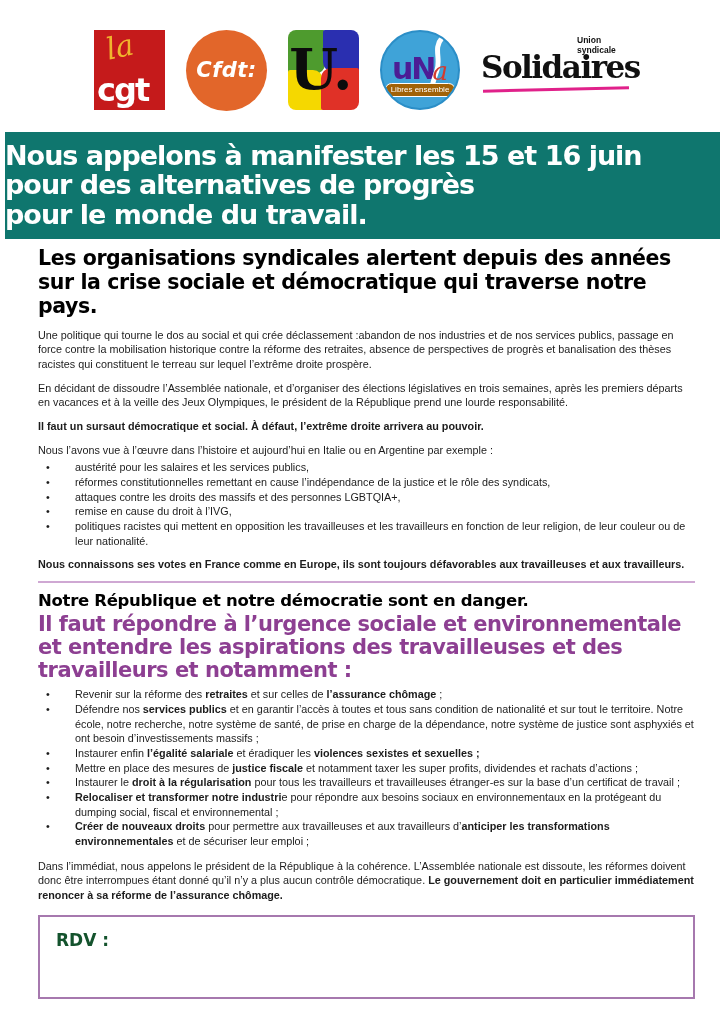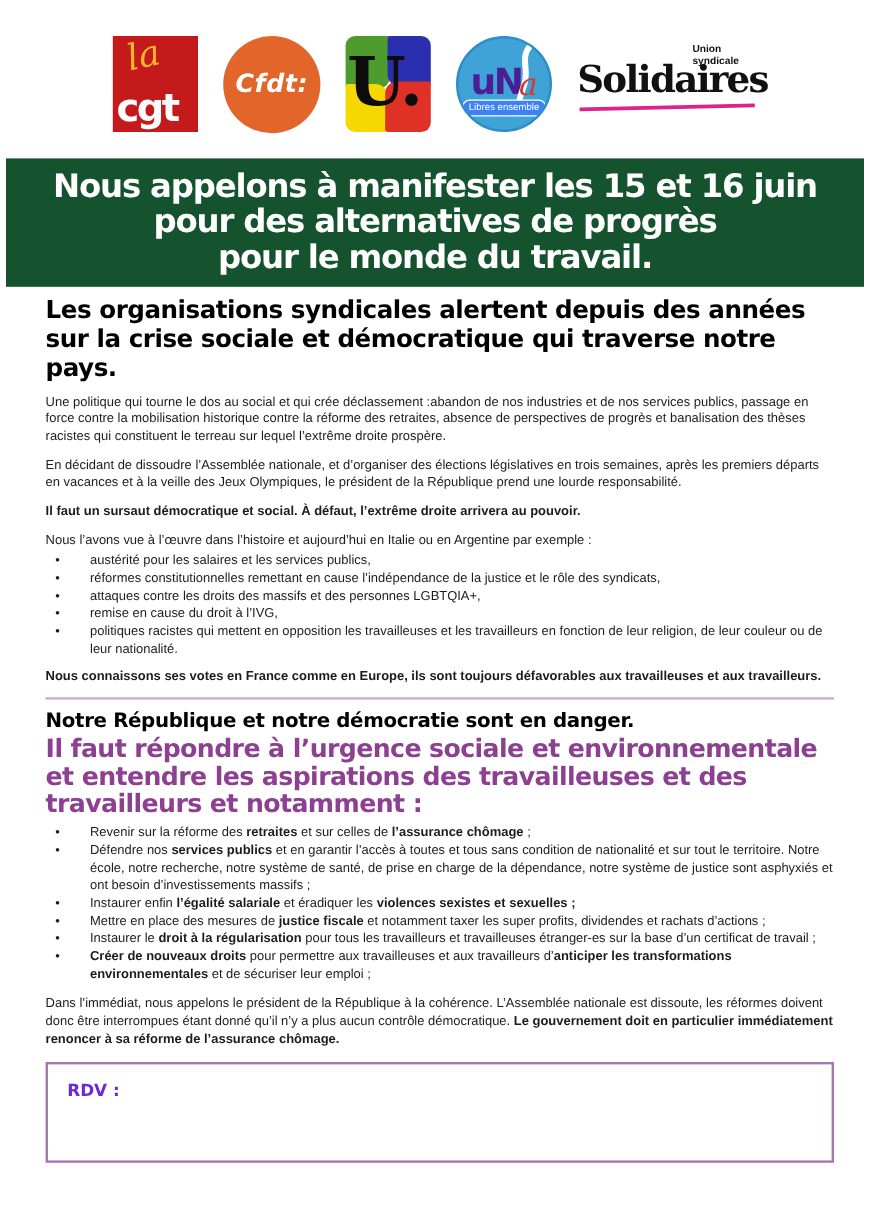--- a/index.html
+++ b/index.html
@@ -28,32 +28,32 @@
          font-family:"DejaVu Serif",serif;font-weight:bold;font-size:56px;line-height:1;}
   
   .unsa{width:80px;height:80px;border-radius:50%;background:#3fa3d8;border:2px solid #2b8ec7;
         box-sizing:border-box;overflow:hidden;}
   .unsa-un{position:absolute;left:10px;top:22px;color:#4c1d95;font-weight:bold;font-size:30px;
            letter-spacing:-2px;line-height:1;font-family:"DejaVu Sans",sans-serif;}
   .unsa-swoosh{position:absolute;right:13px;top:4px;}
   .unsa-a{position:absolute;right:10px;top:26px;color:#d23b2f;font-family:"DejaVu Serif",serif;
           font-style:italic;font-size:26px;line-height:1;}
   .unsa-tagline{position:absolute;left:50%;bottom:11px;transform:translateX(-50%);white-space:nowrap;
-          background:#3b82f6;border:1px solid #fff;border-radius:8px;color:#fff;font-size:8px;
+          background:#a16207;border:1px solid #fff;border-radius:8px;color:#fff;font-size:8px;
           padding:1px 5px;line-height:1.2;}
   
   .solidaires{width:150px;height:80px;}
   .sol-sub{position:absolute;right:2px;top:6px;width:52px;text-align:left;font-size:8.5px;
            font-weight:bold;color:#111;line-height:1.15;}
   .sol-name{position:absolute;left:0;top:22px;font-family:"DejaVu Serif",serif;font-weight:bold;
             font-size:31px;letter-spacing:-1.5px;color:#111;line-height:1;}
   .sol-underline{position:absolute;left:2px;top:58px;width:146px;height:3px;background:#e0218a;
             transform:rotate(-1.3deg);}
   
-  .banner{margin:20px 5px 0;background:#14532d;padding:9px 0 10px;text-align:center;}
+  .banner{margin:20px 5px 0;background:#0f766e;padding:9px 0 10px;text-align:left;}
   .banner div{color:#fff;font-weight:800;font-size:27px;line-height:1.09;letter-spacing:-1px;
               font-family:"DejaVu Sans",sans-serif;}
   
   .content{margin:0 30px 0 38px;}
   .h-alert{font-size:20.5px;line-height:1.16;letter-spacing:-0.4px;color:#000;font-weight:800;
            margin:8px 0 0;font-family:"DejaVu Sans",sans-serif;}
   .body-text{font-size:10.8px;line-height:1.36;margin:9px 0 0;}
   .bold-line{font-weight:bold;}
   ul.bullets{list-style:none;margin:3px 0 0;padding:0;}
   ul.bullets li{position:relative;padding-left:37px;font-size:10.8px;line-height:1.36;}
@@ -61,21 +61,21 @@
   .b{font-weight:bold;}
   .divider{height:2px;background:#cfa8d3;margin:9px 0 0;}
   .h-danger{font-size:16.5px;letter-spacing:-0.3px;color:#000;font-weight:800;margin:8px 0 0;
             font-family:"DejaVu Sans",sans-serif;}
   .h-purple{font-size:21px;line-height:1.1;letter-spacing:-0.5px;color:#8d3f92;font-weight:800;
             margin:3px 0 0;font-family:"DejaVu Sans",sans-serif;}
   ul.demands{margin-top:5px;}
   .final{margin-top:10px;}
   .rdv-box{margin-top:12px;border:2px solid #a678ae;height:84px;box-sizing:border-box;
            padding:13px 16px;}
-  .rdv-label{font-size:14px;font-weight:bold;color:#6d28d9;font-family:"DejaVu Sans",sans-serif;}
+  .rdv-label{font-size:17px;font-weight:bold;color:#14532d;font-family:"DejaVu Sans",sans-serif;}
 </style>
 </head>
 <body>
 
 <div class="page">
 
   <div class="logos-row">
     <div class="logo cgt">
       <span class="cgt-la">la</span>
       <span class="cgt-word">cgt</span>
@@ -140,20 +140,21 @@
     <h3 class="h-danger">Notre République et notre démocratie sont en danger.</h3>
 
     <h3 class="h-purple">Il faut répondre à l’urgence sociale et environnementale et entendre les aspirations des travailleuses et des travailleurs et notamment :</h3>
 
     <ul class="bullets demands">
         <li><span>Revenir sur la réforme des </span><span class="b">retraites</span><span> et sur celles de </span><span class="b">l’assurance chômage</span><span> ;</span></li>
         <li><span>Défendre nos </span><span class="b">services publics</span><span> et en garantir l’accès à toutes et tous sans condition de nationalité et sur tout le territoire. Notre école, notre recherche, notre système de santé, de prise en charge de la dépendance, notre système de justice sont asphyxiés et ont besoin d’investissements massifs ;</span></li>
         <li><span>Instaurer enfin </span><span class="b">l’égalité salariale</span><span> et éradiquer les </span><span class="b">violences sexistes et sexuelles ;</span></li>
         <li><span>Mettre en place des mesures de </span><span class="b">justice fiscale</span><span> et notamment taxer les super profits, dividendes et rachats d’actions ;</span></li>
         <li><span>Instaurer le </span><span class="b">droit à la régularisation</span><span> pour tous les travailleurs et travailleuses étranger-es sur la base d’un certificat de travail ;</span></li>
+        <li><span class="b">Relocaliser et transformer notre industri</span><span>e pour répondre aux besoins sociaux en environnementaux en la protégeant du dumping social, fiscal et environnemental ;</span></li>
         <li><span class="b">Créer de nouveaux droits</span><span> pour permettre aux travailleuses et aux travailleurs d’</span><span class="b">anticiper les transformations environnementales</span><span> et de sécuriser leur emploi ;</span></li>
       </ul>
 
     <p class="body-text final"><span>Dans l’immédiat, nous appelons le président de la République à la cohérence. L’Assemblée nationale est dissoute, les réformes doivent donc être interrompues étant donné qu’il n’y a plus aucun contrôle démocratique. </span><span class="b">Le gouvernement doit en particulier immédiatement renoncer à sa réforme de l’assurance chômage.</span></p>
 
     <div class="rdv-box">
       <span class="rdv-label">RDV :</span>
     </div>
 
   </div>

